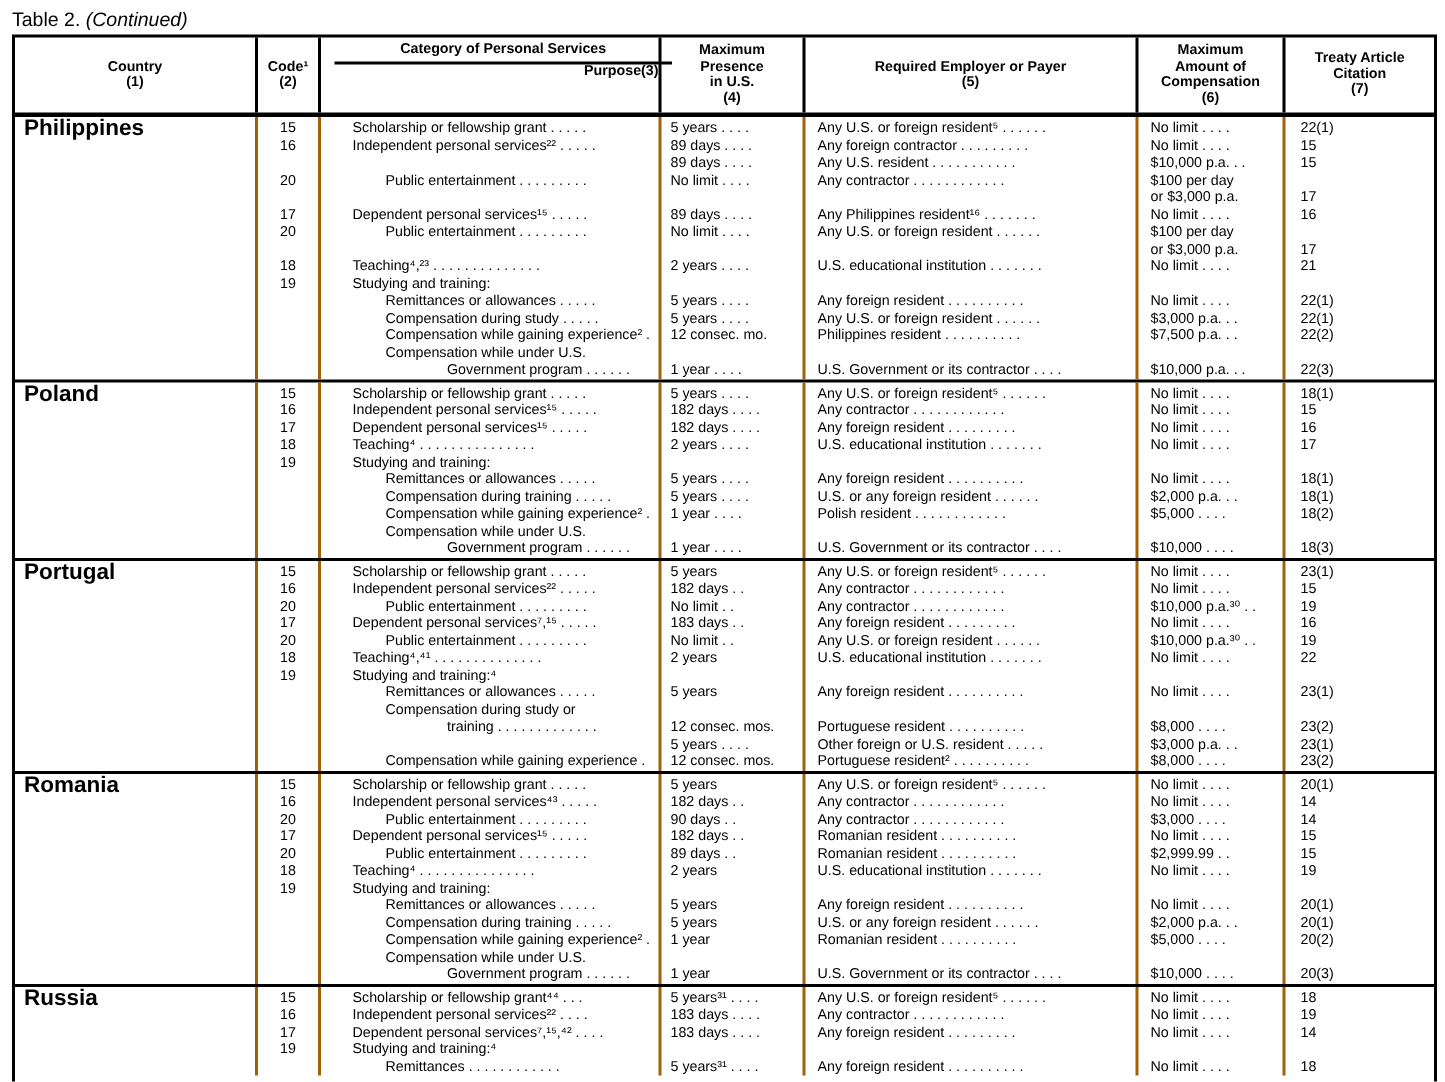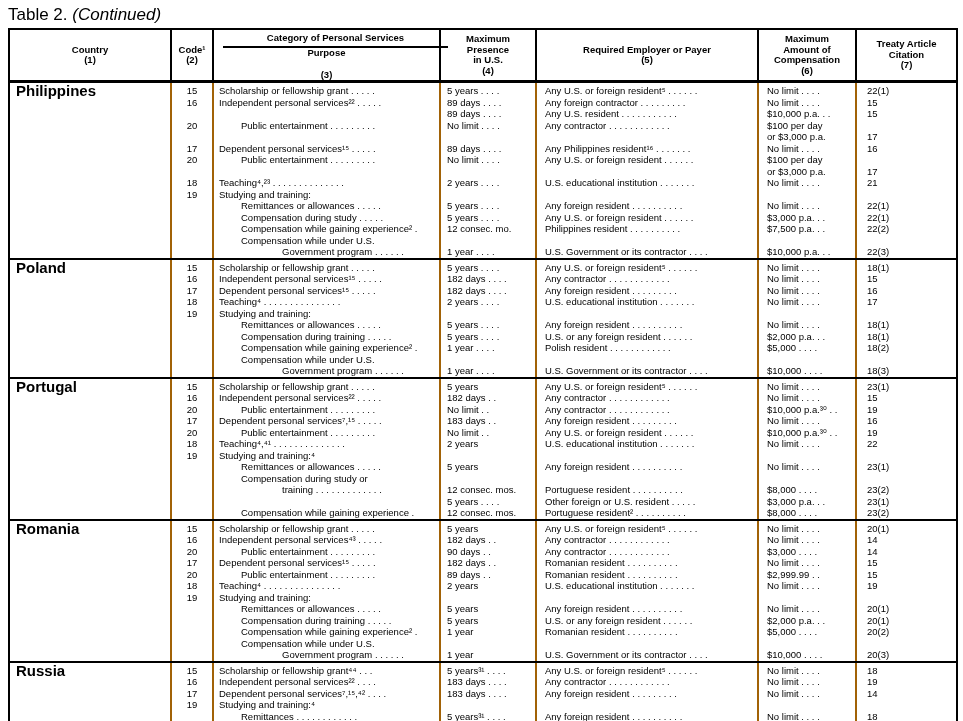--- a/index.html
+++ b/index.html
@@ -1,34 +1,34 @@
 <!DOCTYPE html>
 <html><head>
 <meta charset="utf-8">
 <style>
   html,body{margin:0;padding:0;background:#fff;color:#000;}
   body{width:963px;height:721px;font-family:"Liberation Sans","DejaVu Sans",sans-serif;-webkit-font-smoothing:none;}
-  .title{margin:5px 0 3px 8px;font-size:17px;}
+  .title{margin:5px 0 3px 8px;font-size:13px;}
   .title .it{font-style:italic;}
   .tbl{margin-left:8px;width:946px;border:2px solid #000;}
   .hdr{display:grid;grid-template-columns:160px 42px 227px 96px 222px 98px 101px;border-bottom:3px solid #000;height:50px;}
   .hc{border-left:2px solid #000;display:flex;flex-direction:column;justify-content:center;align-items:center;text-align:center;font-weight:bold;font-size:9.5px;line-height:10.5px;box-sizing:border-box;}
   .hc.first{border-left:none;}
   .hc.cat{justify-content:flex-start;}
   .cat-top{width:100%;border-bottom:2px solid #000;padding:3px 0 2px;margin-left:18px;}
-  .cat-bot{flex:1;display:flex;flex-direction:column;justify-content:space-between;width:100%;}
+  .cat-bot{flex:1;display:flex;flex-direction:row;justify-content:flex-end;width:100%;}
   .sec{display:grid;grid-template-columns:160px 42px 227px 96px 222px 98px 101px;}
   .sec + .sec{border-top:2px solid #000;}
   .sec:last-child{padding-bottom:5px;}
   .cell{border-left:2px solid #a16207;box-sizing:border-box;padding-top:2px;min-height:100%;}
   .cell.c-country{border-left:none;padding-left:6px;}
   .country-name{font-weight:bold;font-size:15px;line-height:11.5px;}
   .ln{height:11.5px;line-height:11.5px;font-size:9.5px;white-space:nowrap;overflow:hidden;}
   .c-code .ln{text-align:center;}
-  .c-purpose .ln{padding-left:5px;}
+  .c-purpose .ln{padding-left:5px;margin-left:16px;}
   .c-purpose .ln.i1{padding-left:27px;}
   .c-purpose .ln.i2{padding-left:68px;}
   .c-presence .ln{padding-left:6px;}
   .c-employer .ln{padding-left:8px;}
   .c-amount .ln{padding-left:8px;}
   .c-citation .ln{padding-left:10px;}
 </style>
 </head>
 <body>
 

